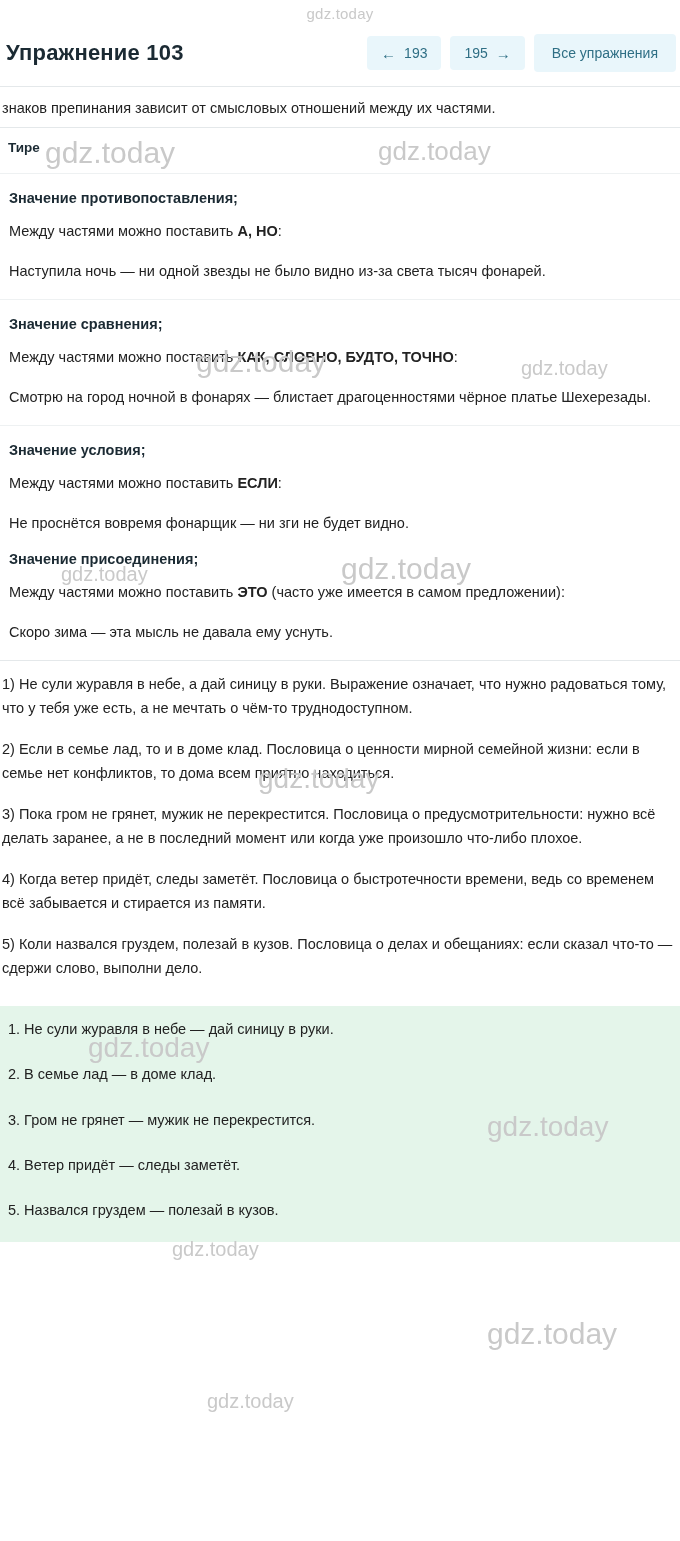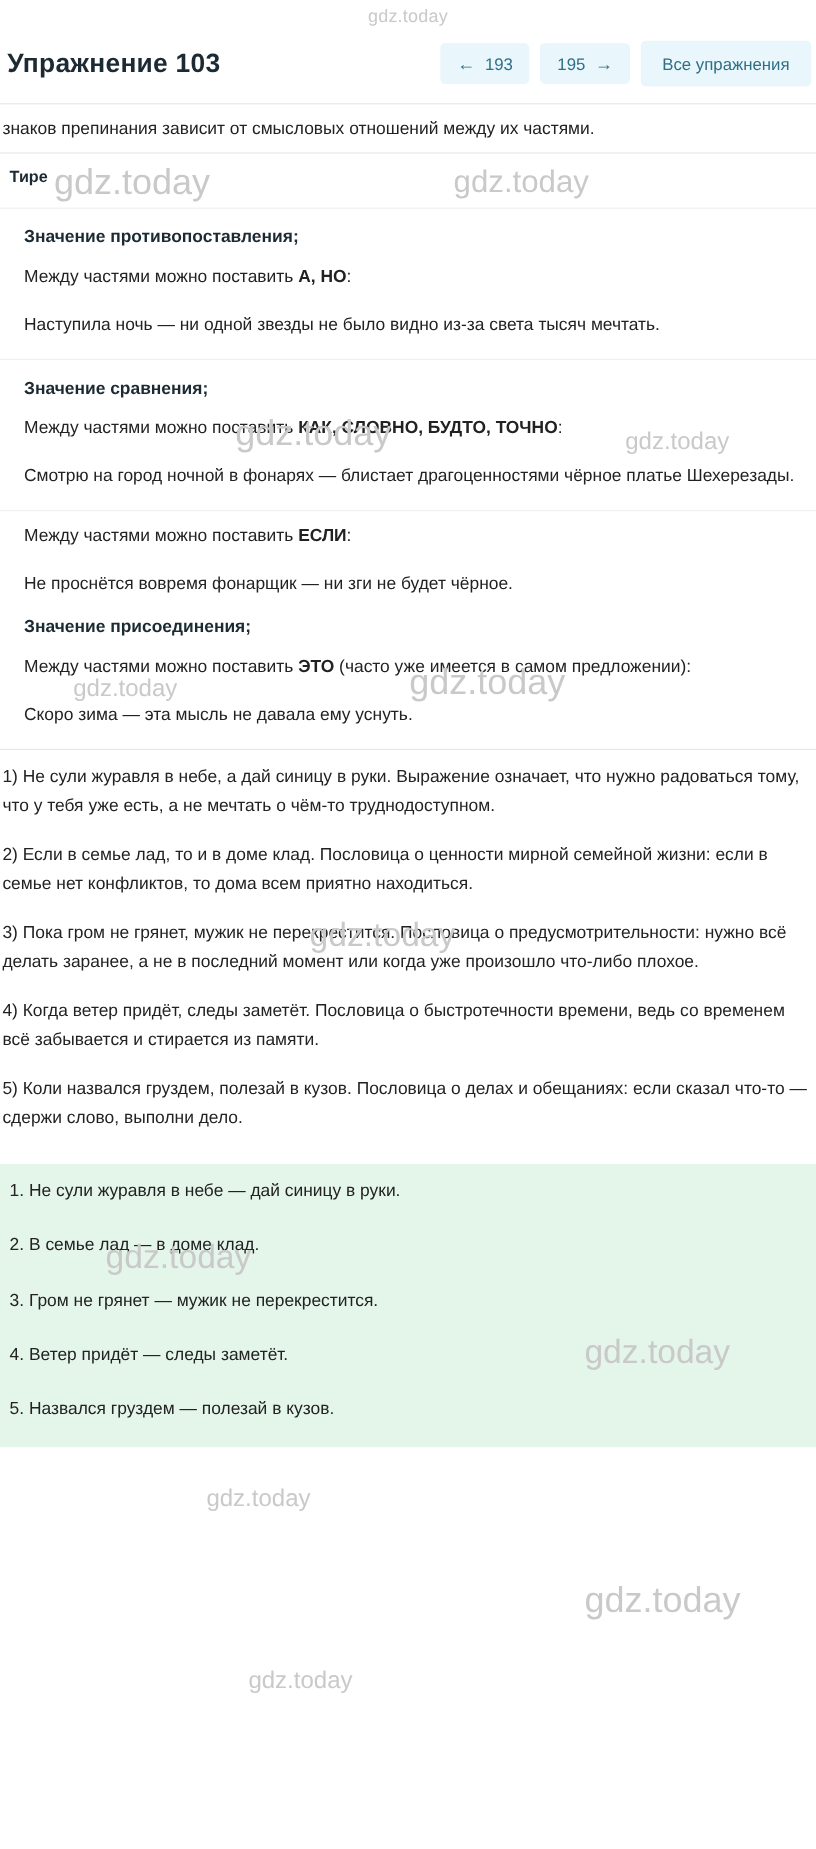--- a/index.html
+++ b/index.html
@@ -101,21 +101,21 @@
     padding: 10px 2px 8px 2px;
     color: #222;
   }
 
   .table {
     border-top: 1px solid #e4e8ea;
     border-bottom: 1px solid #e4e8ea;
   }
   .trow {
     border-bottom: 1px solid #eef1f2;
-    padding: 10px 8px 12px 20px;
+    padding: 10px 8px 12px 9px;
   }
   .trow:last-child { border-bottom: none; }
   .thead {
     padding: 12px 8px;
     font-size: 13.5px;
     font-weight: bold;
     color: #1b2a33;
     border-bottom: 1px solid #eef1f2;
     min-height: 46px;
   }
@@ -201,32 +201,33 @@
     </div>
 
     <div class="intro">знаков препинания зависит от смысловых отношений между их частями.</div>
 
     <div class="table">
       <div class="thead">Тире</div>
 
       <div class="trow">
         <div class="meaning">Значение противопоставления;</div>
         <p class="ptxt">Между частями можно поставить <span class="bold-inline">А, НО</span>:</p>
-        <p class="ptxt">Наступила ночь — ни одной звезды не было видно из-за света тысяч мечтать.</p>
+        <p class="ptxt">Наступила ночь — ни одной звезды не было видно из-за света тысяч фонарей.</p>
       </div>
 
       <div class="trow">
         <div class="meaning">Значение сравнения;</div>
         <p class="ptxt">Между частями можно поставить <span class="bold-inline">КАК, СЛОВНО, БУДТО, ТОЧНО</span>:</p>
         <p class="ptxt">Смотрю на город ночной в фонарях — блистает драгоценностями чёрное платье Шехерезады.</p>
       </div>
 
       <div class="trow">
+        <div class="meaning">Значение условия;</div>
         <p class="ptxt">Между частями можно поставить <span class="bold-inline">ЕСЛИ</span>:</p>
-        <p class="ptxt">Не проснётся вовремя фонарщик — ни зги не будет чёрное.</p>
+        <p class="ptxt">Не проснётся вовремя фонарщик — ни зги не будет видно.</p>
         <div class="meaning">Значение присоединения;</div>
         <p class="ptxt">Между частями можно поставить <span class="bold-inline">ЭТО</span> (часто уже имеется в самом предложении):</p>
         <p class="ptxt">Скоро зима — эта мысль не давала ему уснуть.</p>
       </div>
     </div>
 
     <div class="answers">
       <p>1) Не сули журавля в небе, а дай синицу в руки. Выражение означает, что нужно радоваться тому, что у тебя уже есть, а не мечтать о чём-то труднодоступном.</p>
       <p>2) Если в семье лад, то и в доме клад. Пословица о ценности мирной семейной жизни: если в семье нет конфликтов, то дома всем приятно находиться.</p>
       <p>3) Пока гром не грянет, мужик не перекрестится. Пословица о предусмотрительности: нужно всё делать заранее, а не в последний момент или когда уже произошло что-либо плохое.</p>

